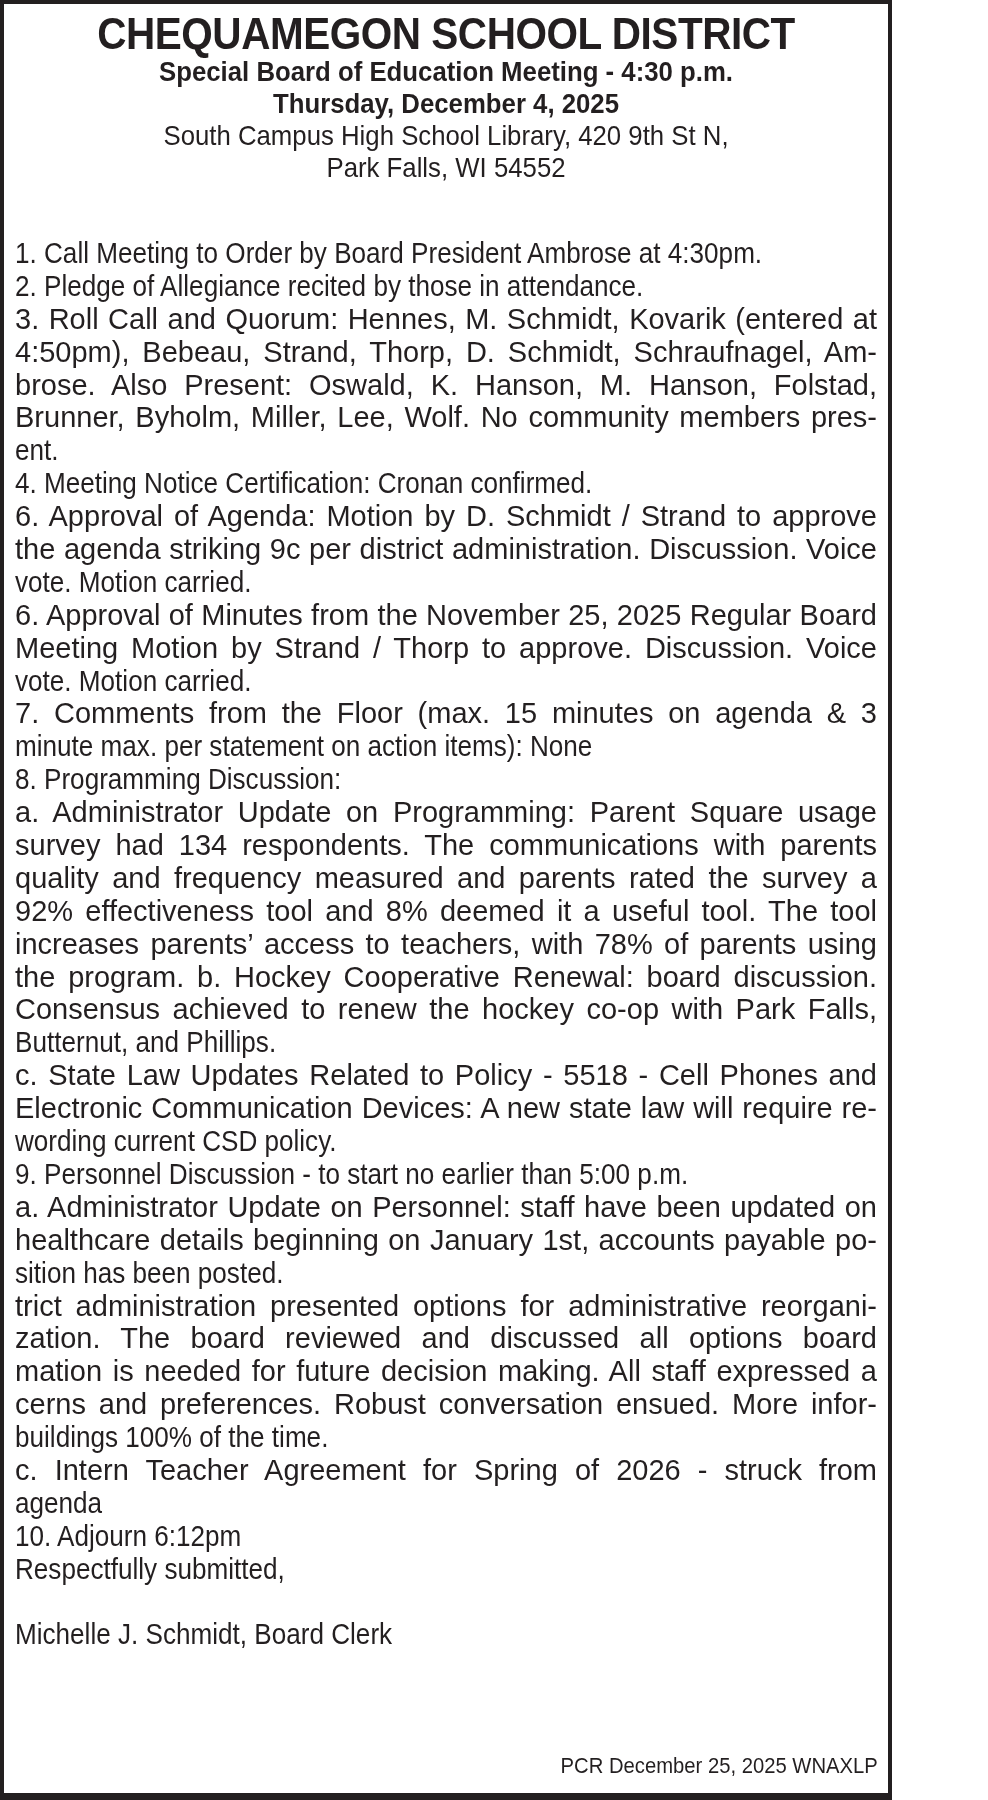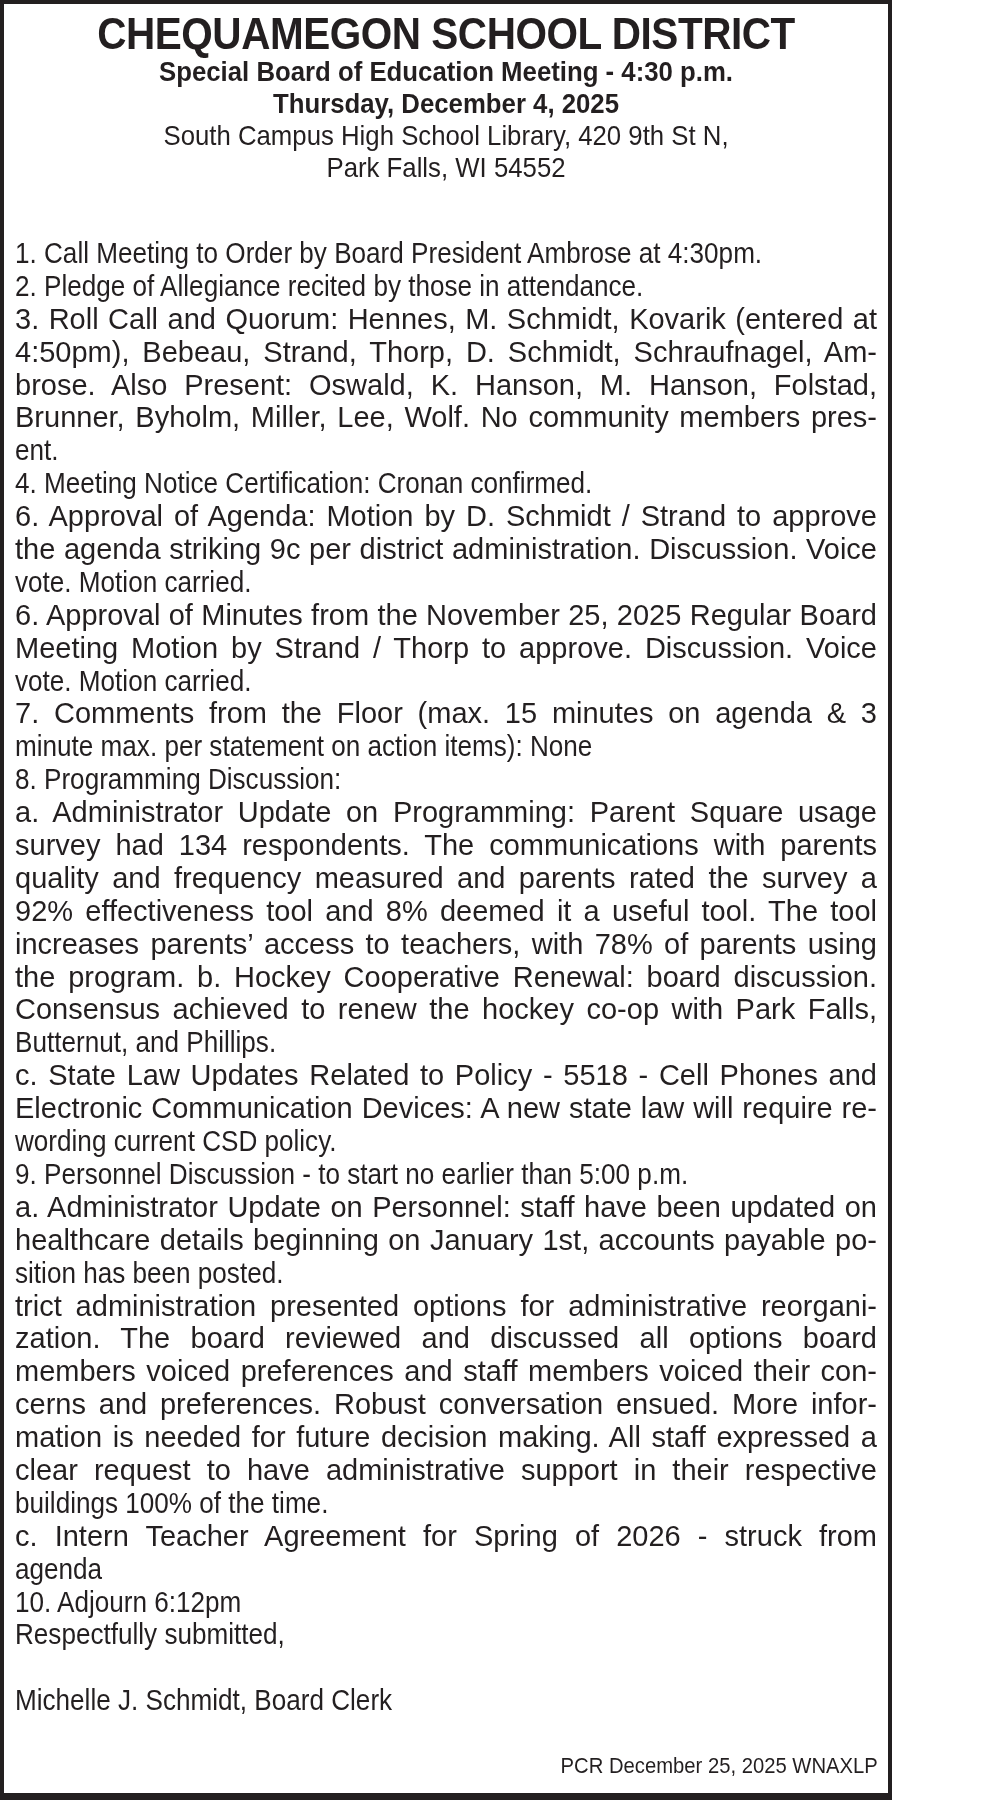--- a/index.html
+++ b/index.html
@@ -59,24 +59,22 @@
       <div class="ln" style="transform: scaleX(0.9);">Butternut, and Phillips.</div>
       <div class="ln j">c. State Law Updates Related to Policy - 5518 - Cell Phones and</div>
       <div class="ln j">Electronic Communication Devices: A new state law will require re-</div>
       <div class="ln" style="transform: scaleX(0.9);">wording current CSD policy.</div>
       <div class="ln" style="transform: scaleX(0.9);">9. Personnel Discussion - to start no earlier than 5:00 p.m.</div>
       <div class="ln j">a. Administrator Update on Personnel: staff have been updated on</div>
       <div class="ln j">healthcare details beginning on January 1st, accounts payable po-</div>
       <div class="ln" style="transform: scaleX(0.9);">sition has been posted.</div>
       <div class="ln j">trict administration presented options for administrative reorgani-</div>
       <div class="ln j">zation. The board reviewed and discussed all options board</div>
-      <div class="ln j">members voiced preferences and staff members voiced their con-</div>
+      <div class="ln j">mation is needed for future decision making. All staff expressed a</div>
       <div class="ln j">cerns and preferences. Robust conversation ensued. More infor-</div>
-      <div class="ln j">mation is needed for future decision making. All staff expressed a</div>
-      <div class="ln j">clear request to have administrative support in their respective</div>
       <div class="ln" style="transform: scaleX(0.9);">buildings 100% of the time.</div>
       <div class="ln j">c. Intern Teacher Agreement for Spring of 2026 - struck from</div>
       <div class="ln" style="transform: scaleX(0.9);">agenda</div>
       <div class="ln" style="transform: scaleX(0.9);">10. Adjourn 6:12pm</div>
       <div class="ln" style="transform: scaleX(0.9);">Respectfully submitted,</div>
       <div class="ln" style="transform: scaleX(0.9);"></div>
       <div class="ln" style="transform: scaleX(0.9);">Michelle J. Schmidt, Board Clerk</div>
     </div>
   <div class="footer">PCR December 25, 2025 WNAXLP</div>
 </div>

